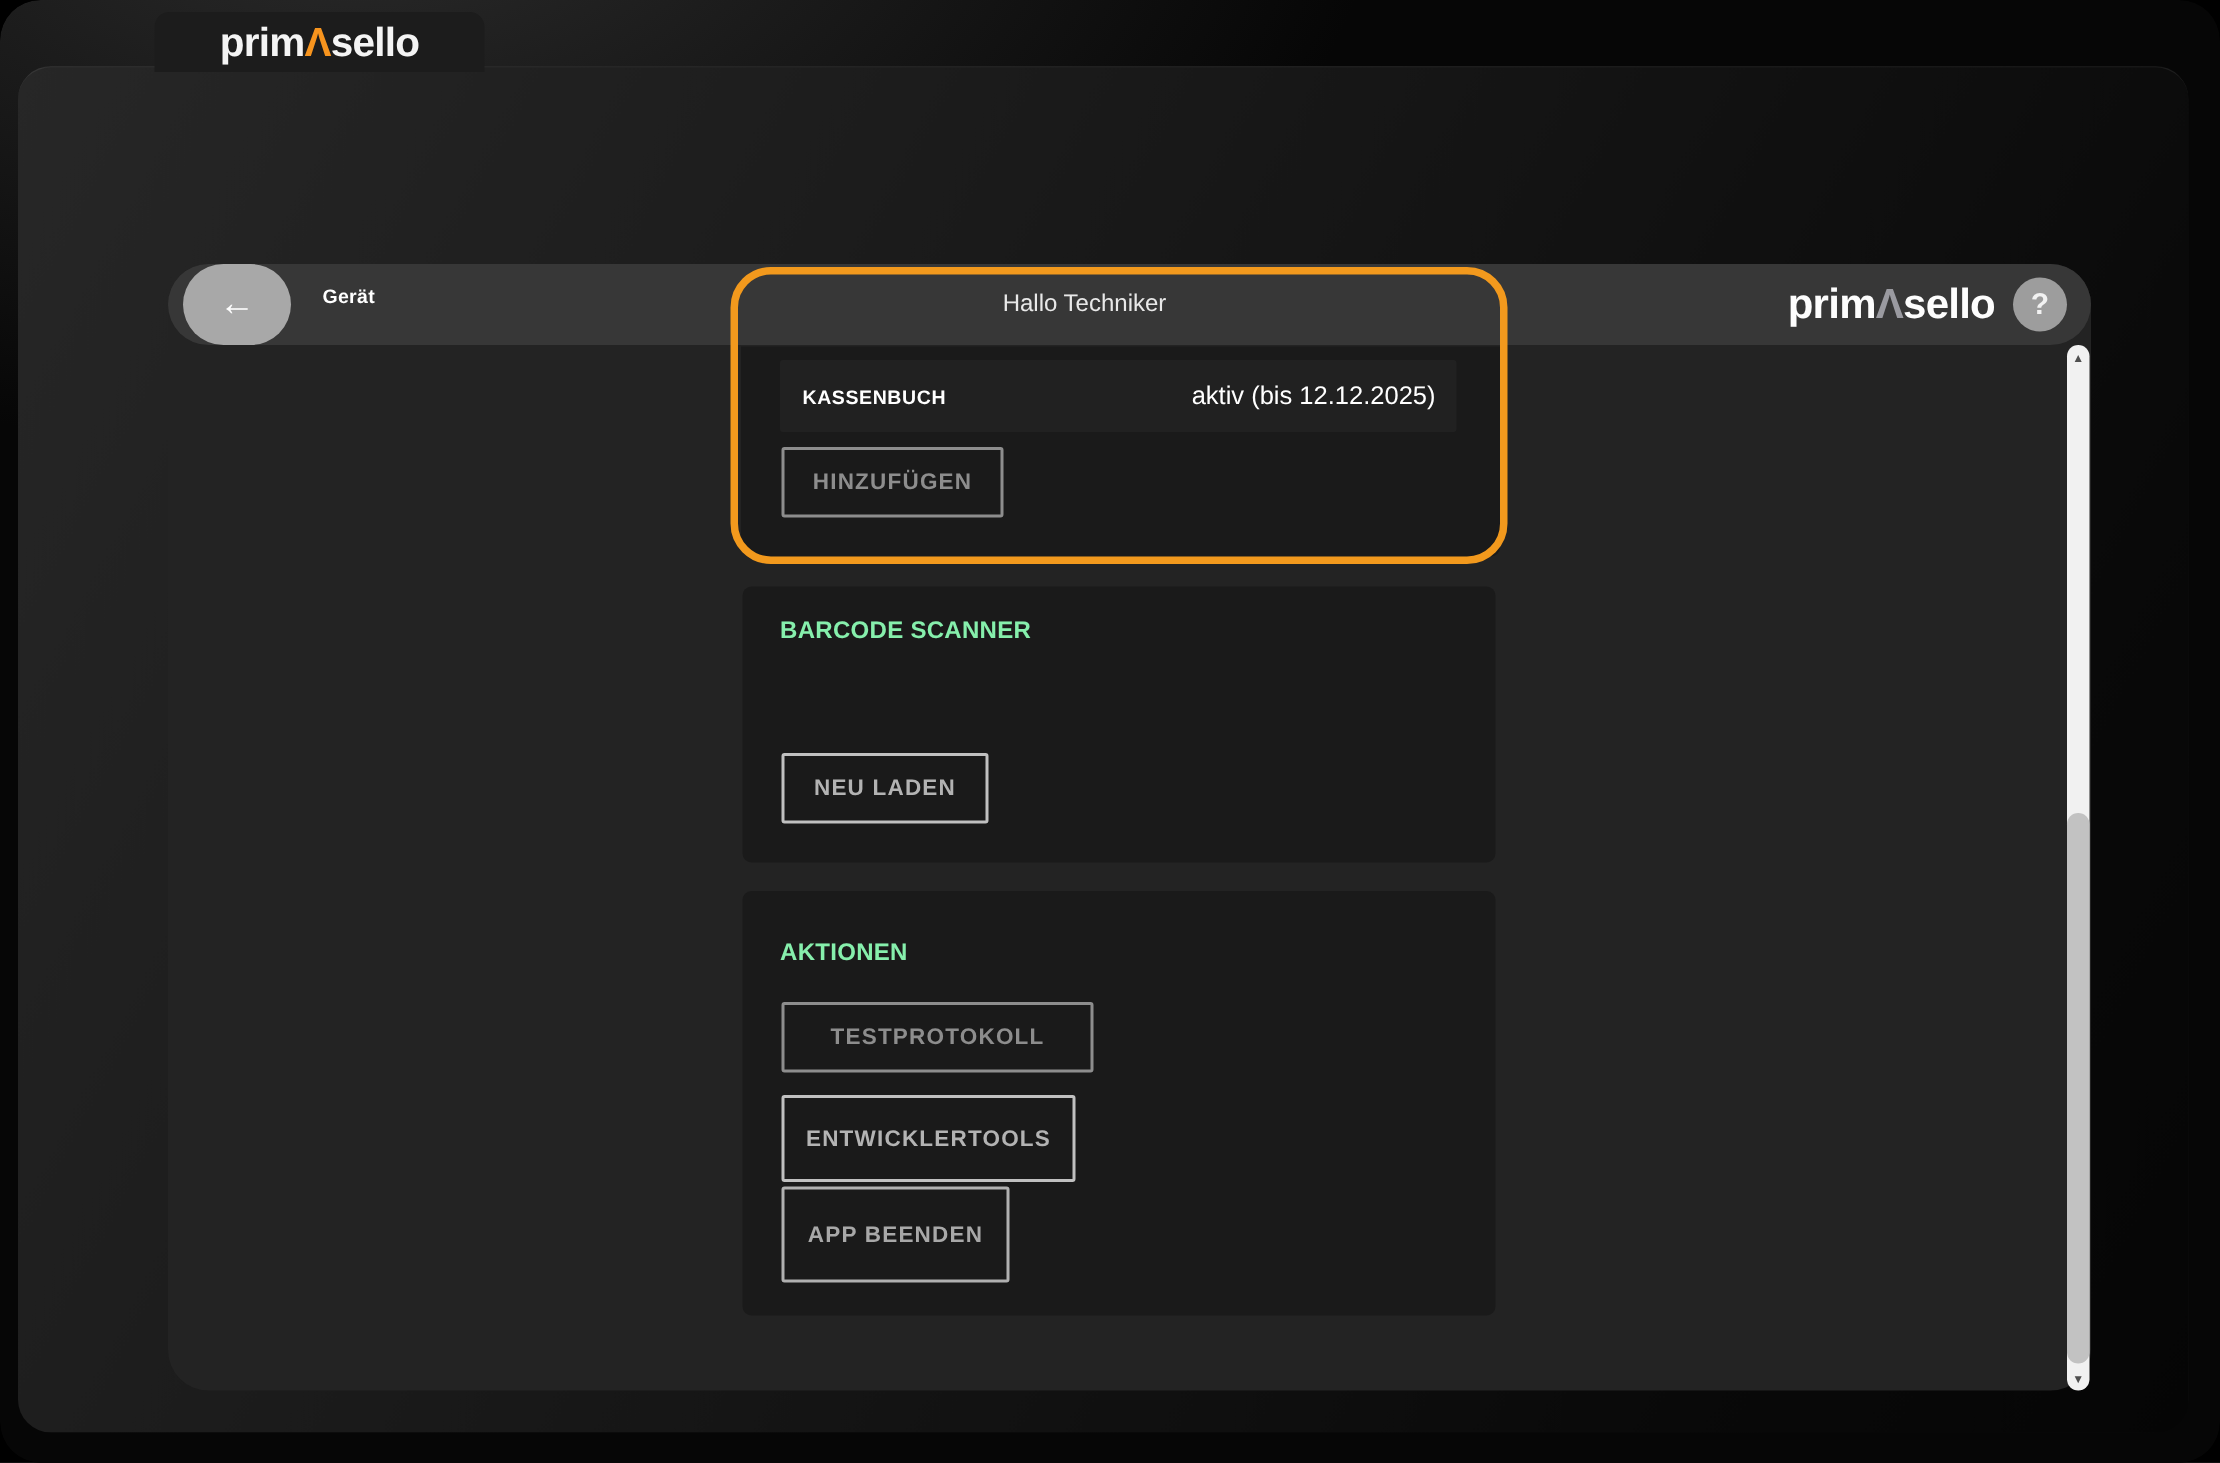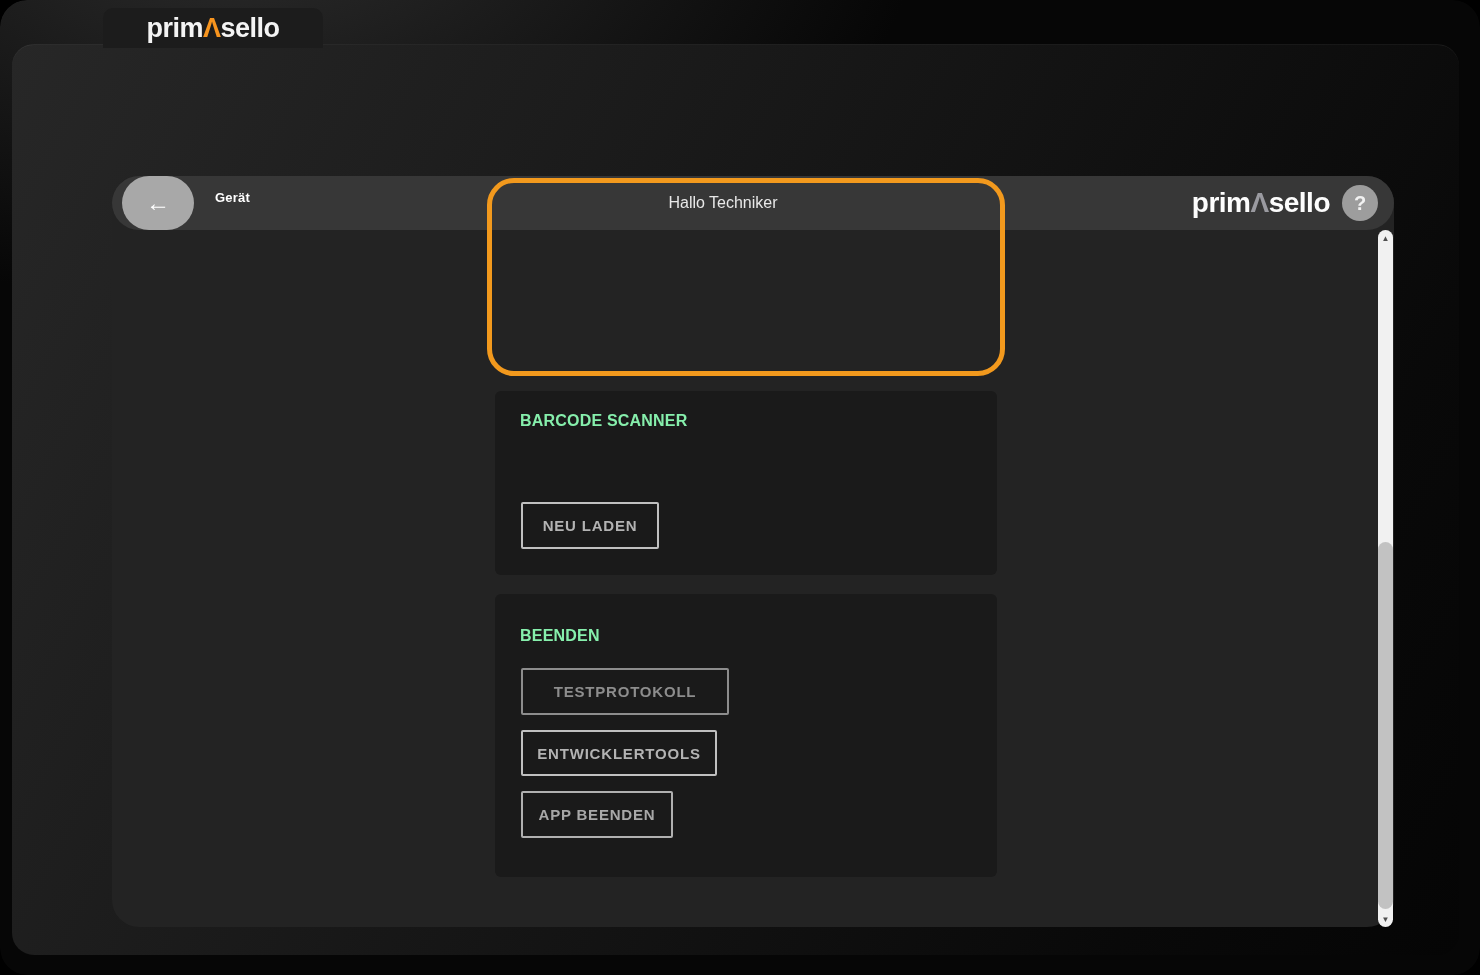--- a/index.html
+++ b/index.html
@@ -120,33 +120,40 @@
         <div class="page-title">Gerät</div>
         <div class="greeting">Hallo Techniker</div>
         <div class="appbar-right">
           <div class="logo"><span>prim</span><span class="accent-gray">Λ</span><span>sello</span></div>
           <div class="help-btn">
             <span>?</span>
           </div>
         </div>
       </div>
 
+      <div class="card card-kassenbuch">
+        <div class="row" style="left:26px;top:9px;width:451px;height:48px;">
+          <span class="row-label">KASSENBUCH</span>
+          <span class="row-value">aktiv (bis 12.12.2025)</span>
+        </div>
+        <button class="btn dim" style="left:27px;top:67px;width:148px;height:47px;">HINZUFÜGEN</button>
+      </div>
 
       <div class="highlight-box"></div>
 
       <div class="card card-barcode">
         <div class="section-title" style="left:25px;top:21px;">BARCODE SCANNER</div>
         <button class="btn bright" style="left:26px;top:111px;width:138px;height:47px;">NEU LADEN</button>
       </div>
 
       <div class="card card-actions">
-        <div class="section-title" style="left:25px;top:33px;">BEENDEN</div>
+        <div class="section-title" style="left:25px;top:33px;">AKTIONEN</div>
         <button class="btn dim" style="left:26px;top:74px;width:208px;height:47px;">TESTPROTOKOLL</button>
-        <button class="btn bright" style="left:26px;top:136px;width:196px;height:46px;">ENTWICKLERTOOLS</button>
-        <button class="btn mid" style="left:26px;top:197px;width:152px;height:47px;text-align:center;">APP BEENDEN</button>
+        <button class="btn bright" style="left:26px;top:136px;width:196px;height:58px;">ENTWICKLERTOOLS</button>
+        <button class="btn mid" style="left:26px;top:197px;width:152px;height:64px;text-align:center;">APP BEENDEN</button>
       </div>
 
       <div class="scrollbar">
         <div class="scroll-arrow scroll-up">
           <span>▲</span>
         </div>
         <div class="scroll-thumb"></div>
         <div class="scroll-arrow scroll-down">
           <span>▼</span>
         </div>

